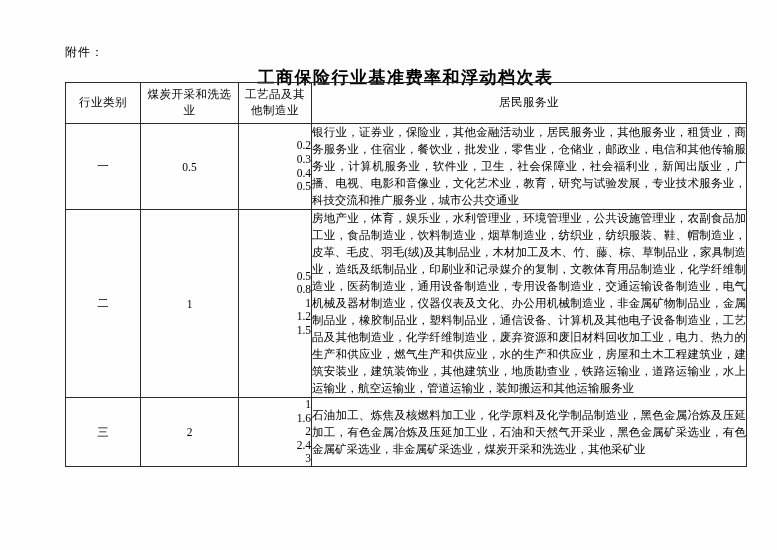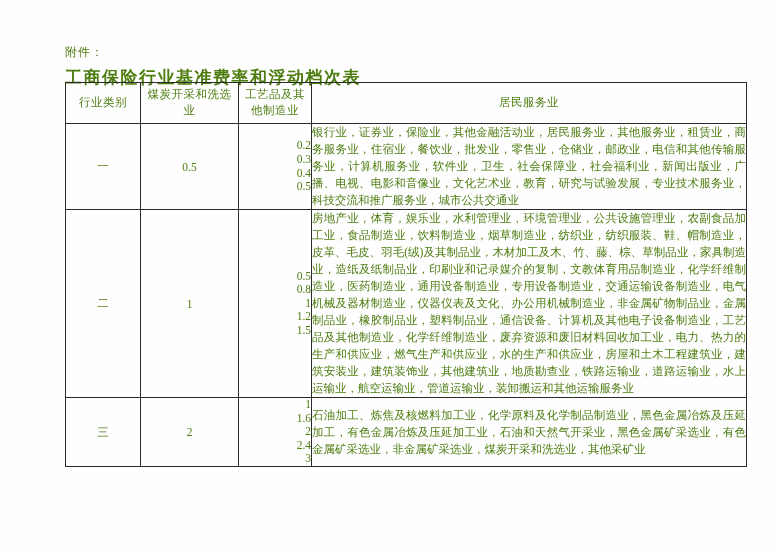--- a/index.html
+++ b/index.html
@@ -6,36 +6,37 @@
     margin: 0;
     padding: 0;
     background: #ffffff;
   }
   .page {
     position: relative;
     width: 777px;
     height: 550px;
     background: #fefefe;
     font-family: "Liberation Serif", "DejaVu Serif", serif;
-    color: #4d7c0f;
+    color: #000000;
     overflow: hidden;
   }
   .attachment {
     position: absolute;
     top: 44px;
     left: 65px;
     font-size: 12px;
     letter-spacing: 1px;
   }
   .doc-title {
     position: absolute;
     top: 66px;
     left: 65px;
     width: 681px;
     margin: 0;
+    text-align: center;
     font-size: 17px;
     font-weight: bold;
     letter-spacing: 1.5px;
   }
   table.rate-table {
     position: absolute;
     top: 82px;
     left: 65px;
     width: 681px;
     border-collapse: collapse;

